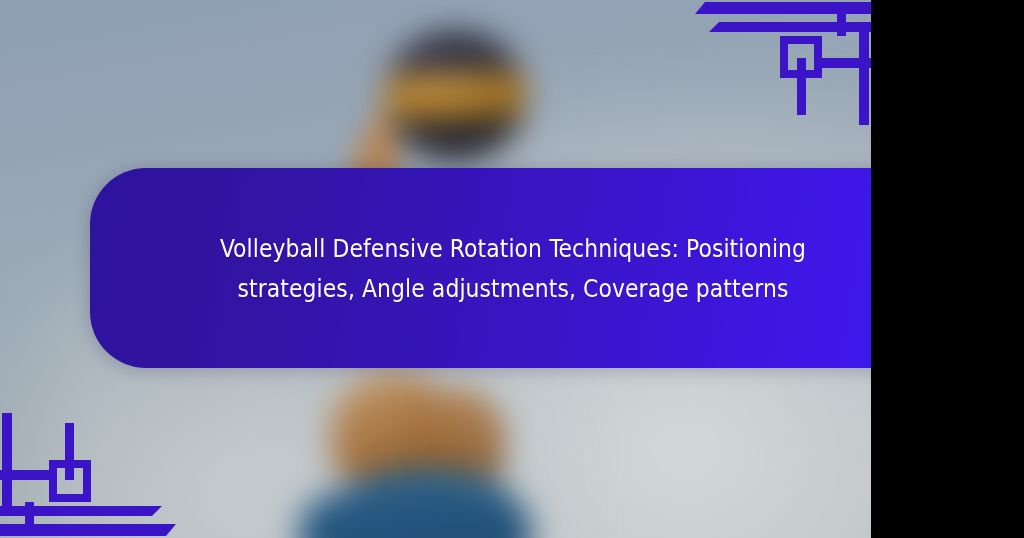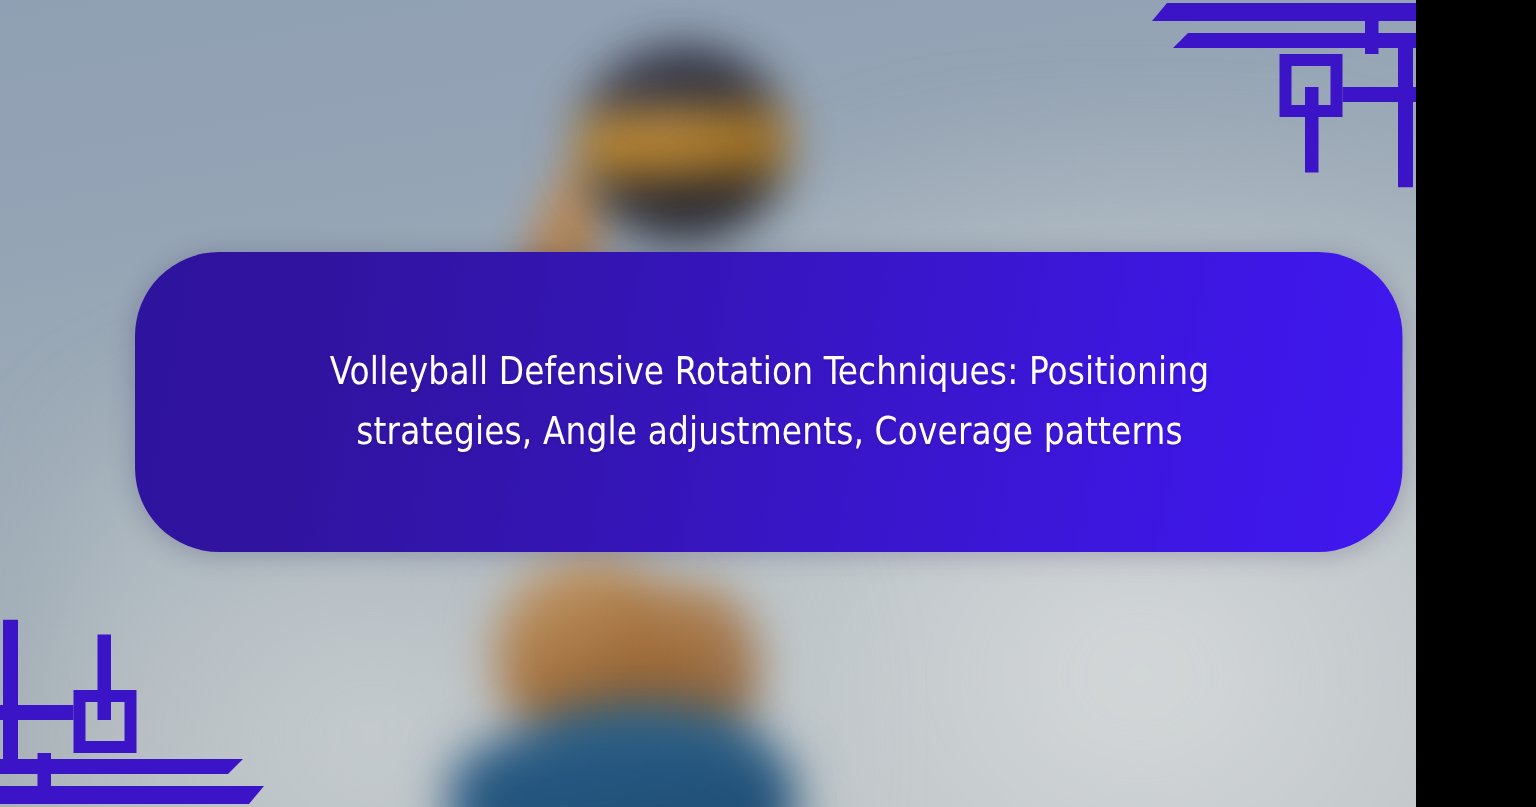--- a/index.html
+++ b/index.html
@@ -2,21 +2,21 @@
 <html><head>
 <meta charset="utf-8">
 <style>
   html, body {
     margin: 0;
     padding: 0;
     background: #000;
   }
   #stage {
     position: relative;
-    width: 944px;
+    width: 871px;
     height: 538px;
     overflow: hidden;
     font-family: "DejaVu Sans", "Liberation Sans", sans-serif;
     background: #737373;
   }
 
   
   .bg-layer {
     position: absolute;
     inset: 0;

